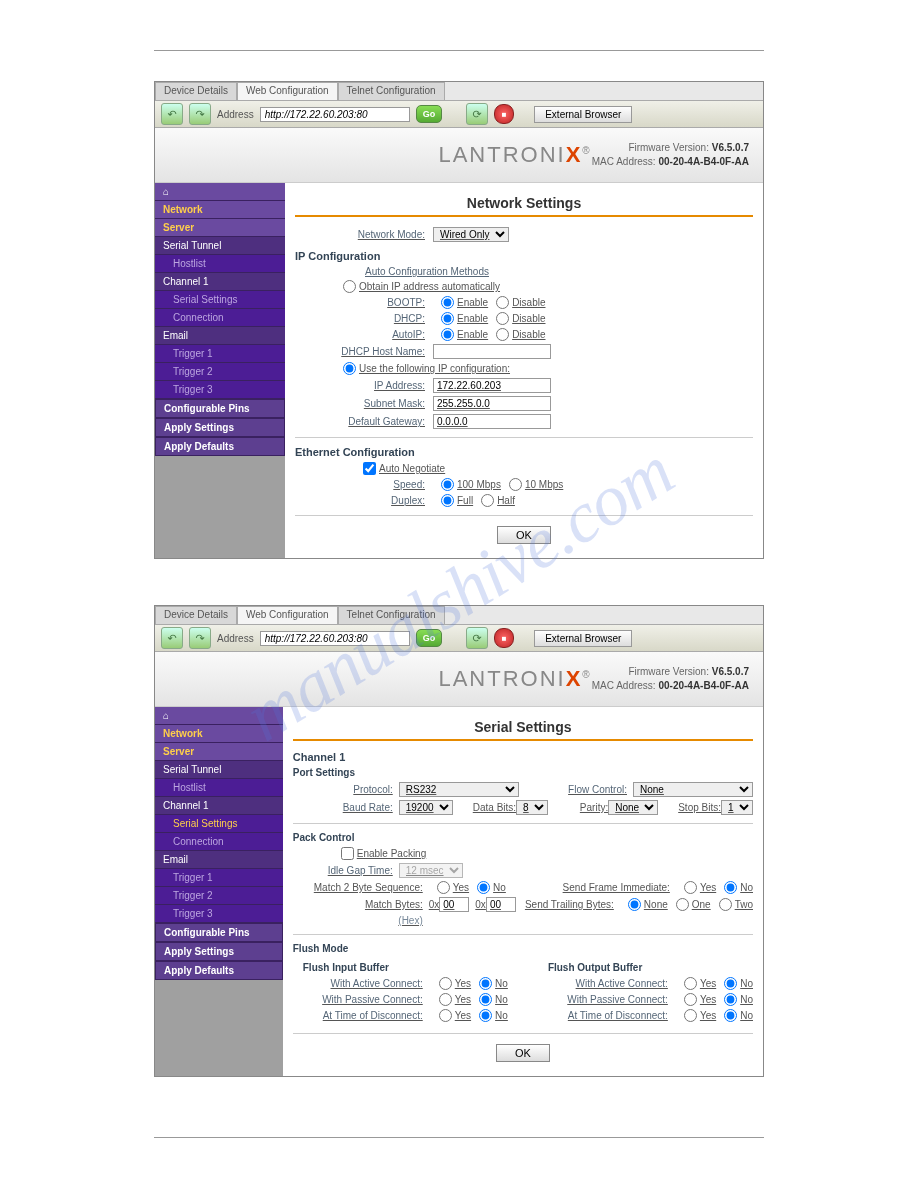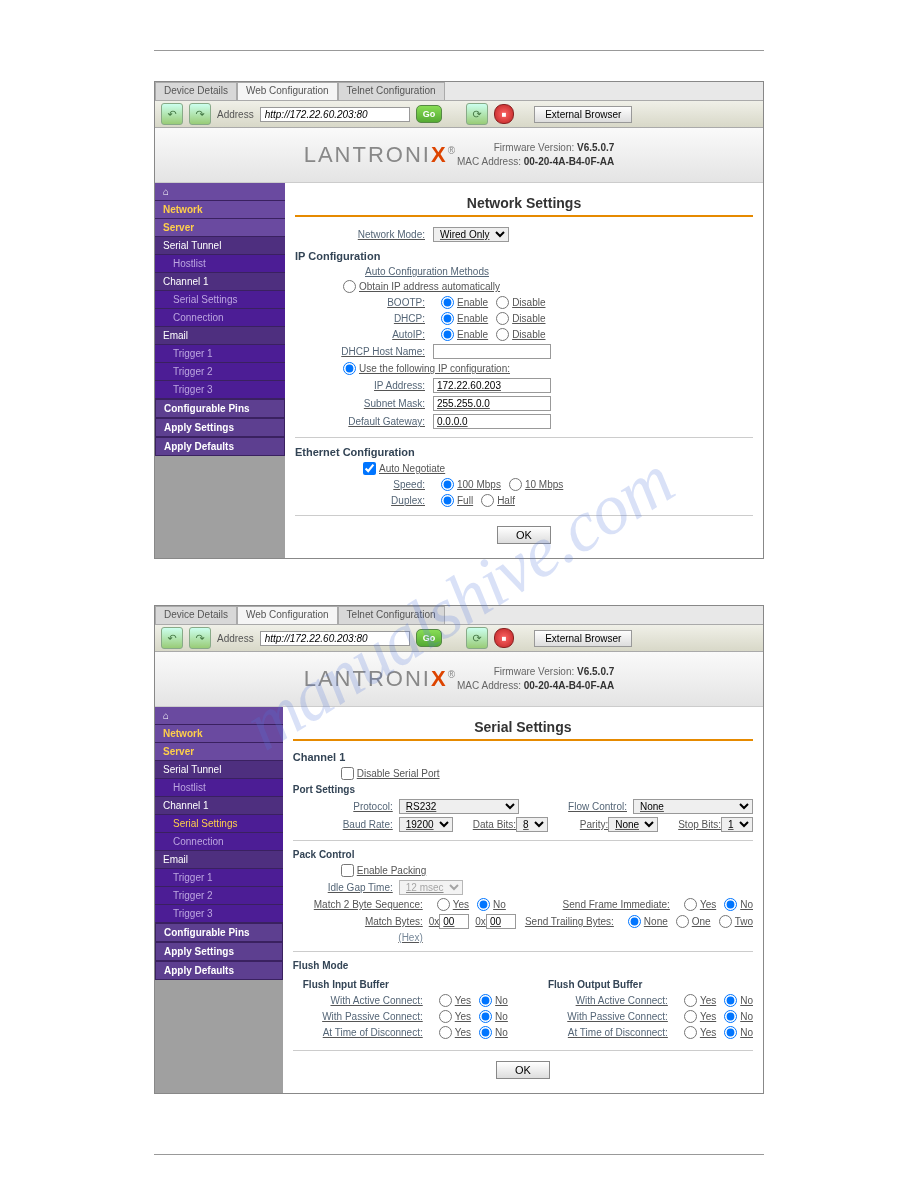--- a/index.html
+++ b/index.html
@@ -9,21 +9,21 @@
 .tabbar { height:18px; background:#e8e8e8; border-bottom:1px solid #aaa; display:flex; font-size:10px; }
 .tab { padding:2px 8px; border:1px solid #aaa; border-bottom:none; background:#d8d8d8; color:#555; }
 .tab.active { background:#f5f5f5; }
 .toolbar { height:26px; background:linear-gradient(#f0f0e8,#d8d8c8); display:flex; align-items:center; padding:0 6px; gap:6px; border-bottom:1px solid #aaa; }
 .tb-btn { width:20px; height:20px; border:1px solid #8a8; border-radius:3px; background:linear-gradient(#cfe,#9c7); display:flex; align-items:center; justify-content:center; color:#474; font-size:11px; }
 .tb-go { background:linear-gradient(#8d5,#5a3); color:#fff; font-size:9px; font-weight:bold; padding:3px 6px; border:1px solid #584; border-radius:5px; }
 .tb-stop { width:18px; height:18px; border-radius:9px; background:radial-gradient(#f66,#b22); border:1px solid #822; color:#fff; font-size:8px; font-weight:bold; display:flex; align-items:center; justify-content:center; }
 .tb-label { color:#555; font-size:10px; }
 .tb-input { font-size:10px; padding:1px 4px; width:140px; border:1px solid #999; background:#fff;font-style:italic; }
 .tb-ext { font-size:10px; padding:2px 10px; border:1px solid #999; background:linear-gradient(#fefefe,#ddd); }
-.header { height:54px; background:linear-gradient(#fafafa,#e4e4e4); display:flex; align-items:center; padding:0 14px; border-bottom:1px solid #ccc; justify-content:center; }
+.header { height:54px; background:linear-gradient(#fafafa,#e4e4e4); display:flex; align-items:center; padding:0 14px; border-bottom:1px solid #ccc; justify-content:flex-end; }
 .logo { font-family:Arial; font-size:22px; letter-spacing:2px; color:#888; }
 .logo .x { color:#d40; font-weight:bold; }
 .fw { font-size:10px; color:#666; text-align:right; line-height:14px; }
 .fw b { color:#333; }
 .body { display:flex; }
 .side { width:130px; background:#a0a0a0; }
 .sitem { padding:3px 8px; font-size:10px; background:#4e2f7f; color:#fff; border-bottom:1px solid #3a2160; }
 .sitem.h { background:#6a4aa0; color:#ffcf4a; font-weight:bold; }
 .sitem.sub { padding-left:18px; background:#4c1d95; color:#bca6e0; }
 .sitem.sel { color:#ffcf4a; }
@@ -216,24 +216,20 @@
       <div class="sitem sub">Trigger 2</div>
       <div class="sitem sub">Trigger 3</div>
       <div class="sitem btn">Configurable Pins</div>
       <div class="sitem btn">Apply Settings</div>
       <div class="sitem btn">Apply Defaults</div>
     </div>
     <div class="main">
       <div class="ptitle">Serial Settings</div>
       <div class="orule"></div>
       <div class="sect">Channel 1</div>
-      <div class="frow" style="padding-left:40px;">
-        <input type="checkbox" class="check" style="">
-        <span>Disable Serial Port</span>
-      </div>
       <div class="subhead">Port Settings</div>
       <div class="frow">
         <span class="flab2">Protocol:</span>
         <select class="fsel" style="width:120px"><option>RS232</option></select>
         <span style="flex:1"></span>
         <span class="flab2">Flow Control:</span>
         <select class="fsel" style="width:120px"><option>None</option></select>
       </div>
       <div class="frow">
         <span class="flab2">Baud Rate:</span>

